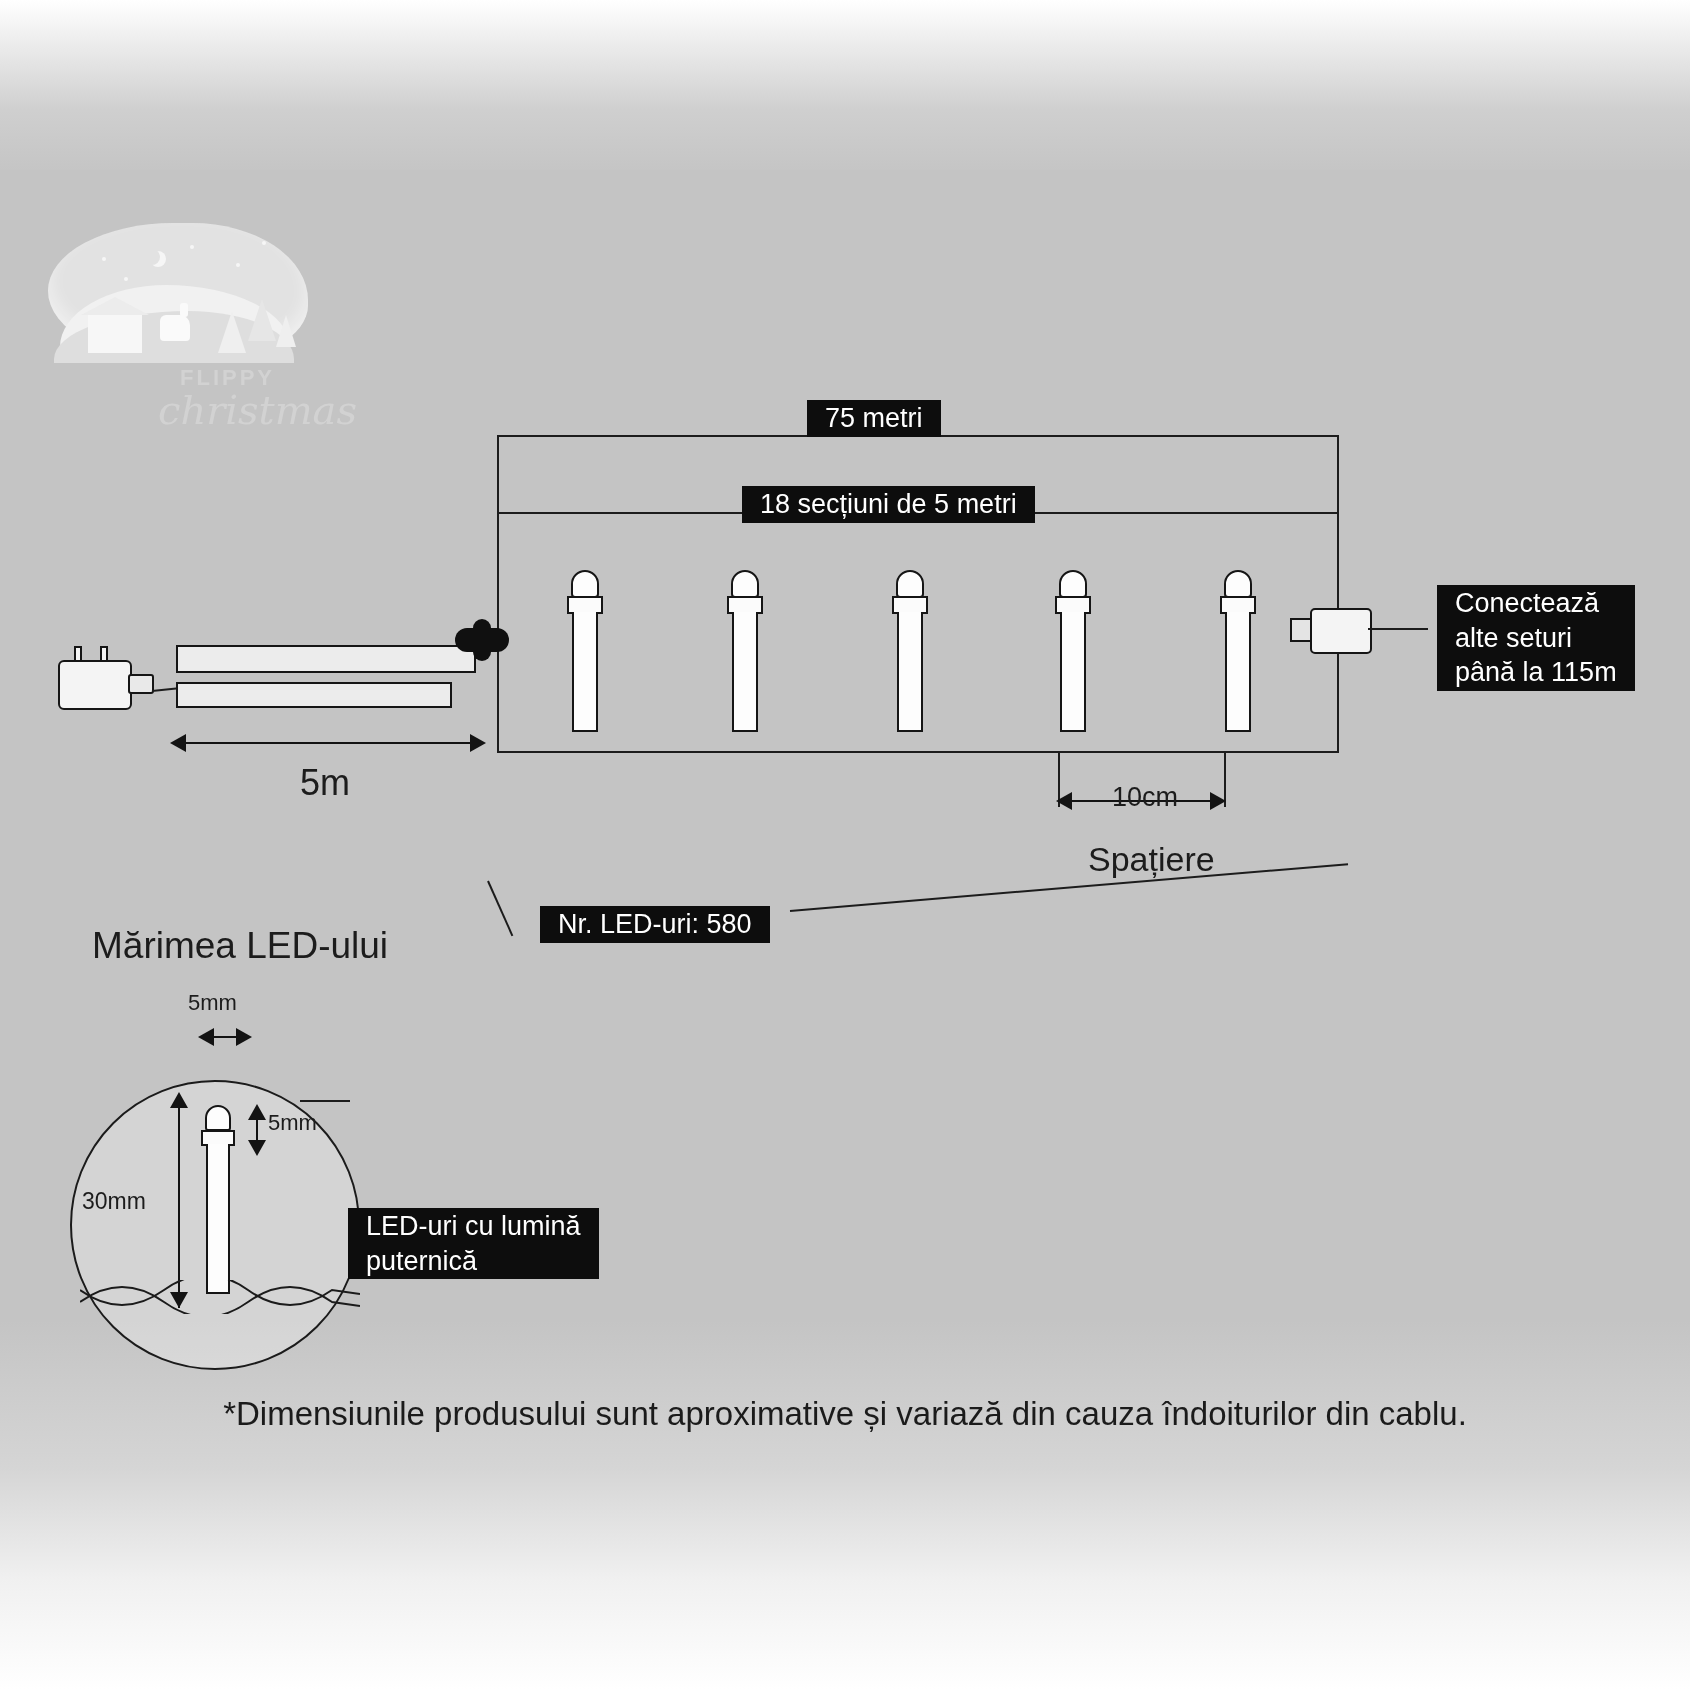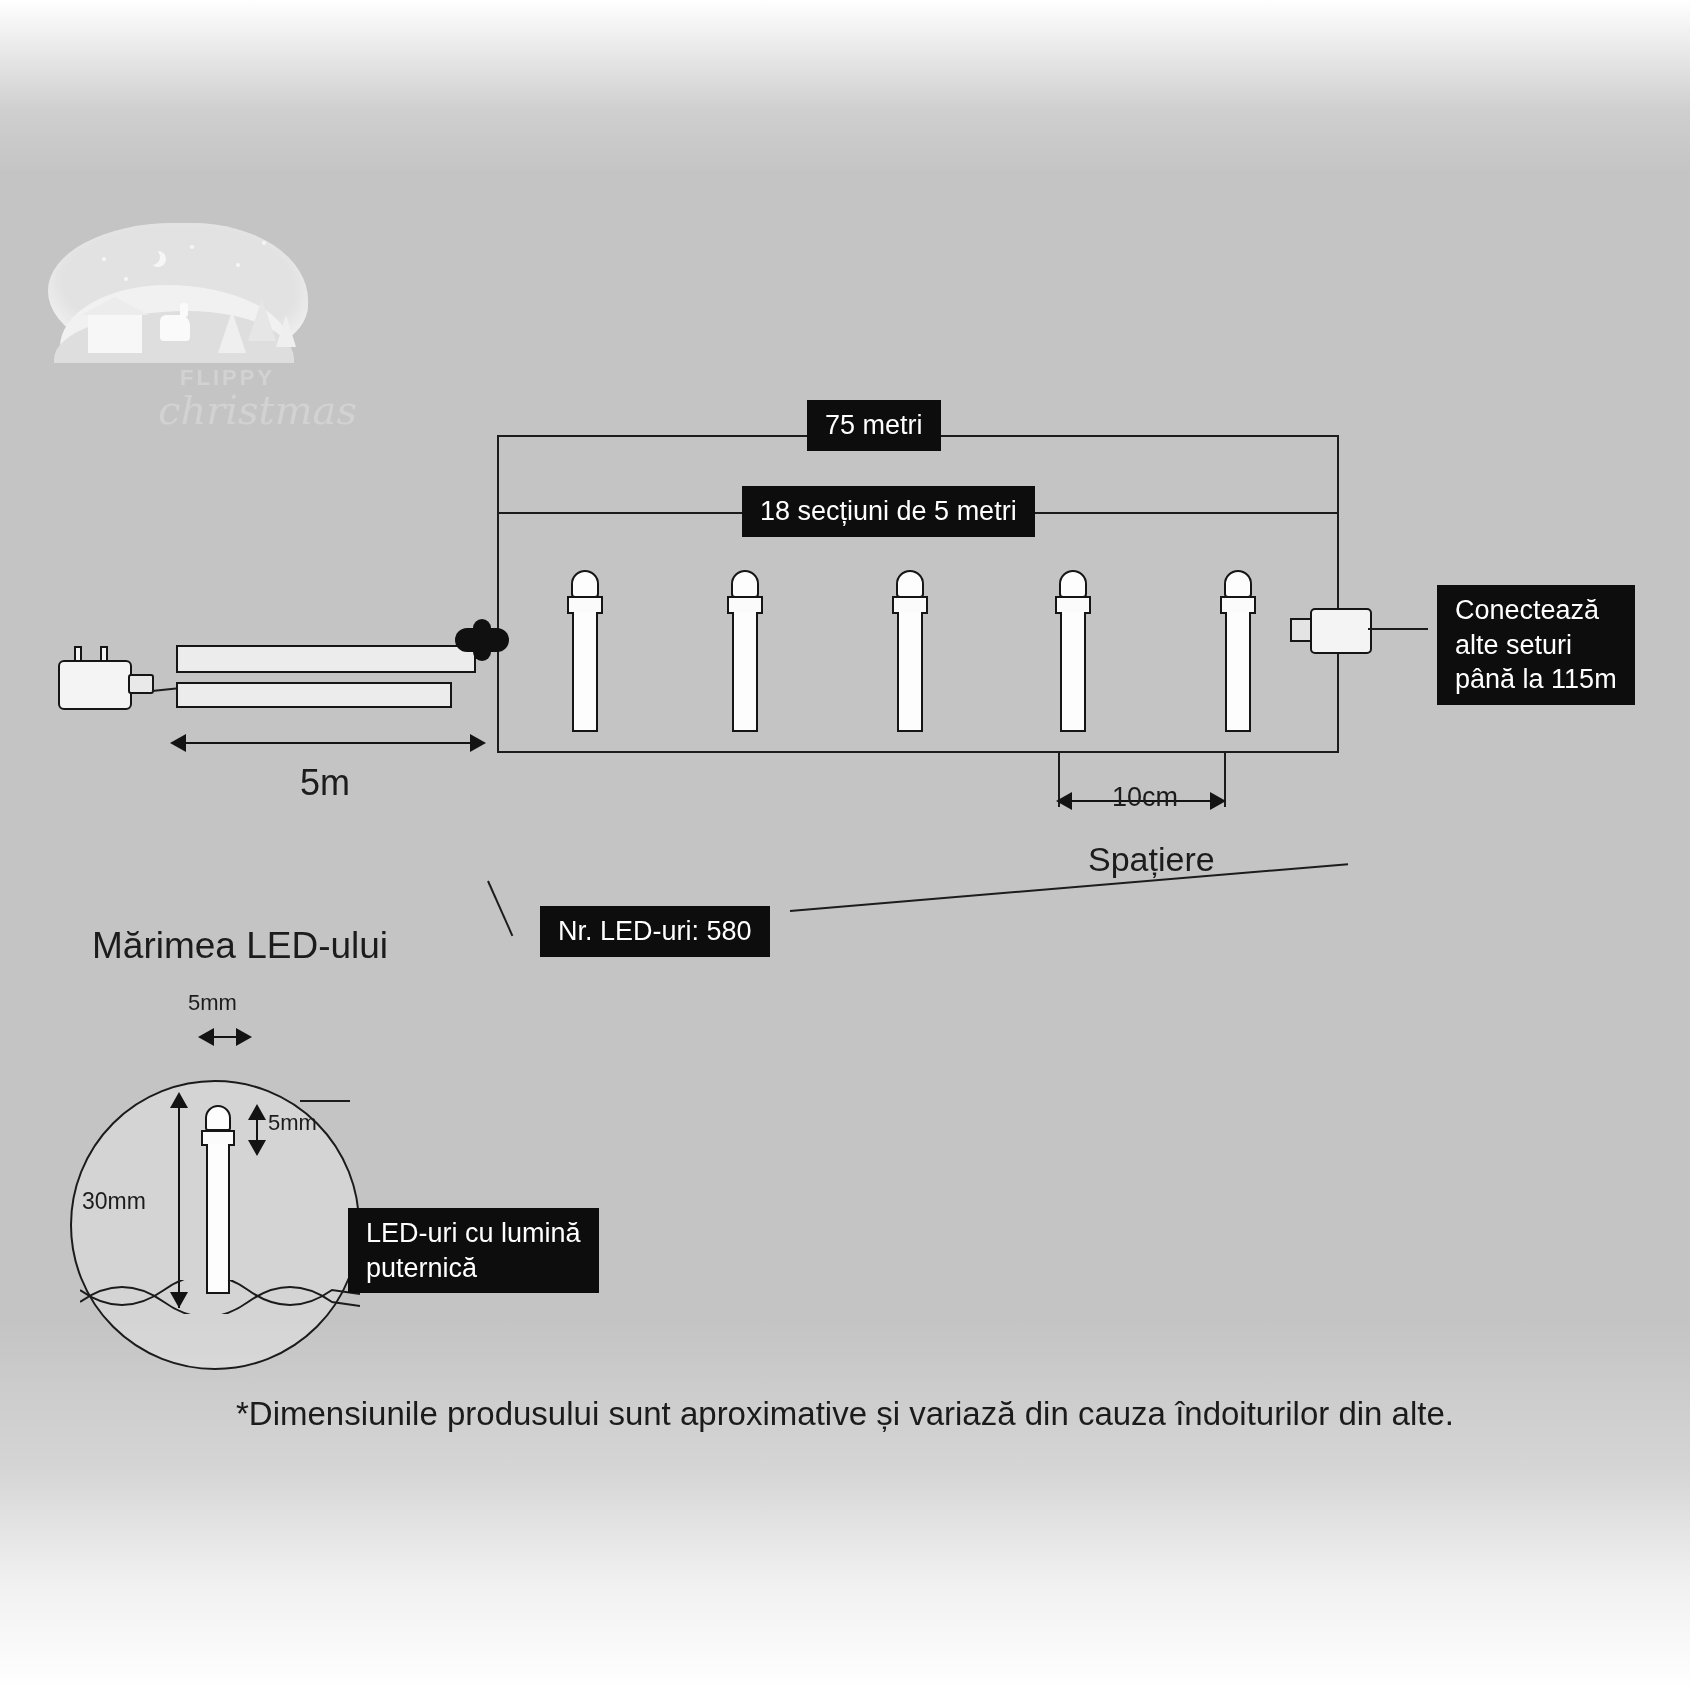--- a/index.html
+++ b/index.html
@@ -136,21 +136,21 @@
   
   .hline { position: absolute; background: #1c1c1c; height: 2px; }
   .vline { position: absolute; background: #1c1c1c; width: 2px; }
 
   .tag {
     position: absolute;
     background: #0d0d0d;
     color: #ffffff;
     font-size: 27px;
     line-height: 1.28;
-    padding: 8px 18px;
+    padding: 1px 18px;
     white-space: pre;
   }
   .plain-label {
     position: absolute;
     color: #1c1c1c;
   }
 
   
   .bulb { position: absolute; width: 40px; }
   .bulb .dome {
@@ -439,14 +439,14 @@
         <path d="M0 22 C 28 2, 56 2, 84 22 S 140 42, 168 22 S 224 2, 252 22 L 280 26" fill="none" stroke="#1b1b1b" stroke-width="2"></path>
         <path d="M0 10 C 28 30, 56 30, 84 10 S 140 -10, 168 10 S 224 30, 252 10 L 280 14" fill="none" stroke="#1b1b1b" stroke-width="2"></path>
       </svg>
     </div>
   </div>
 
   <div class="hline" style="left:300px; top:1100px; width:50px;"></div>
   <div class="tag" style="left:348px; top:1208px;">LED-uri cu lumină
 puternică</div>
 
-  <div id="footnote">*Dimensiunile produsului sunt aproximative și variază din cauza îndoiturilor din alte.</div>
+  <div id="footnote">*Dimensiunile produsului sunt aproximative și variază din cauza îndoiturilor din cablu.</div>
 </div>
 
 </body></html>

